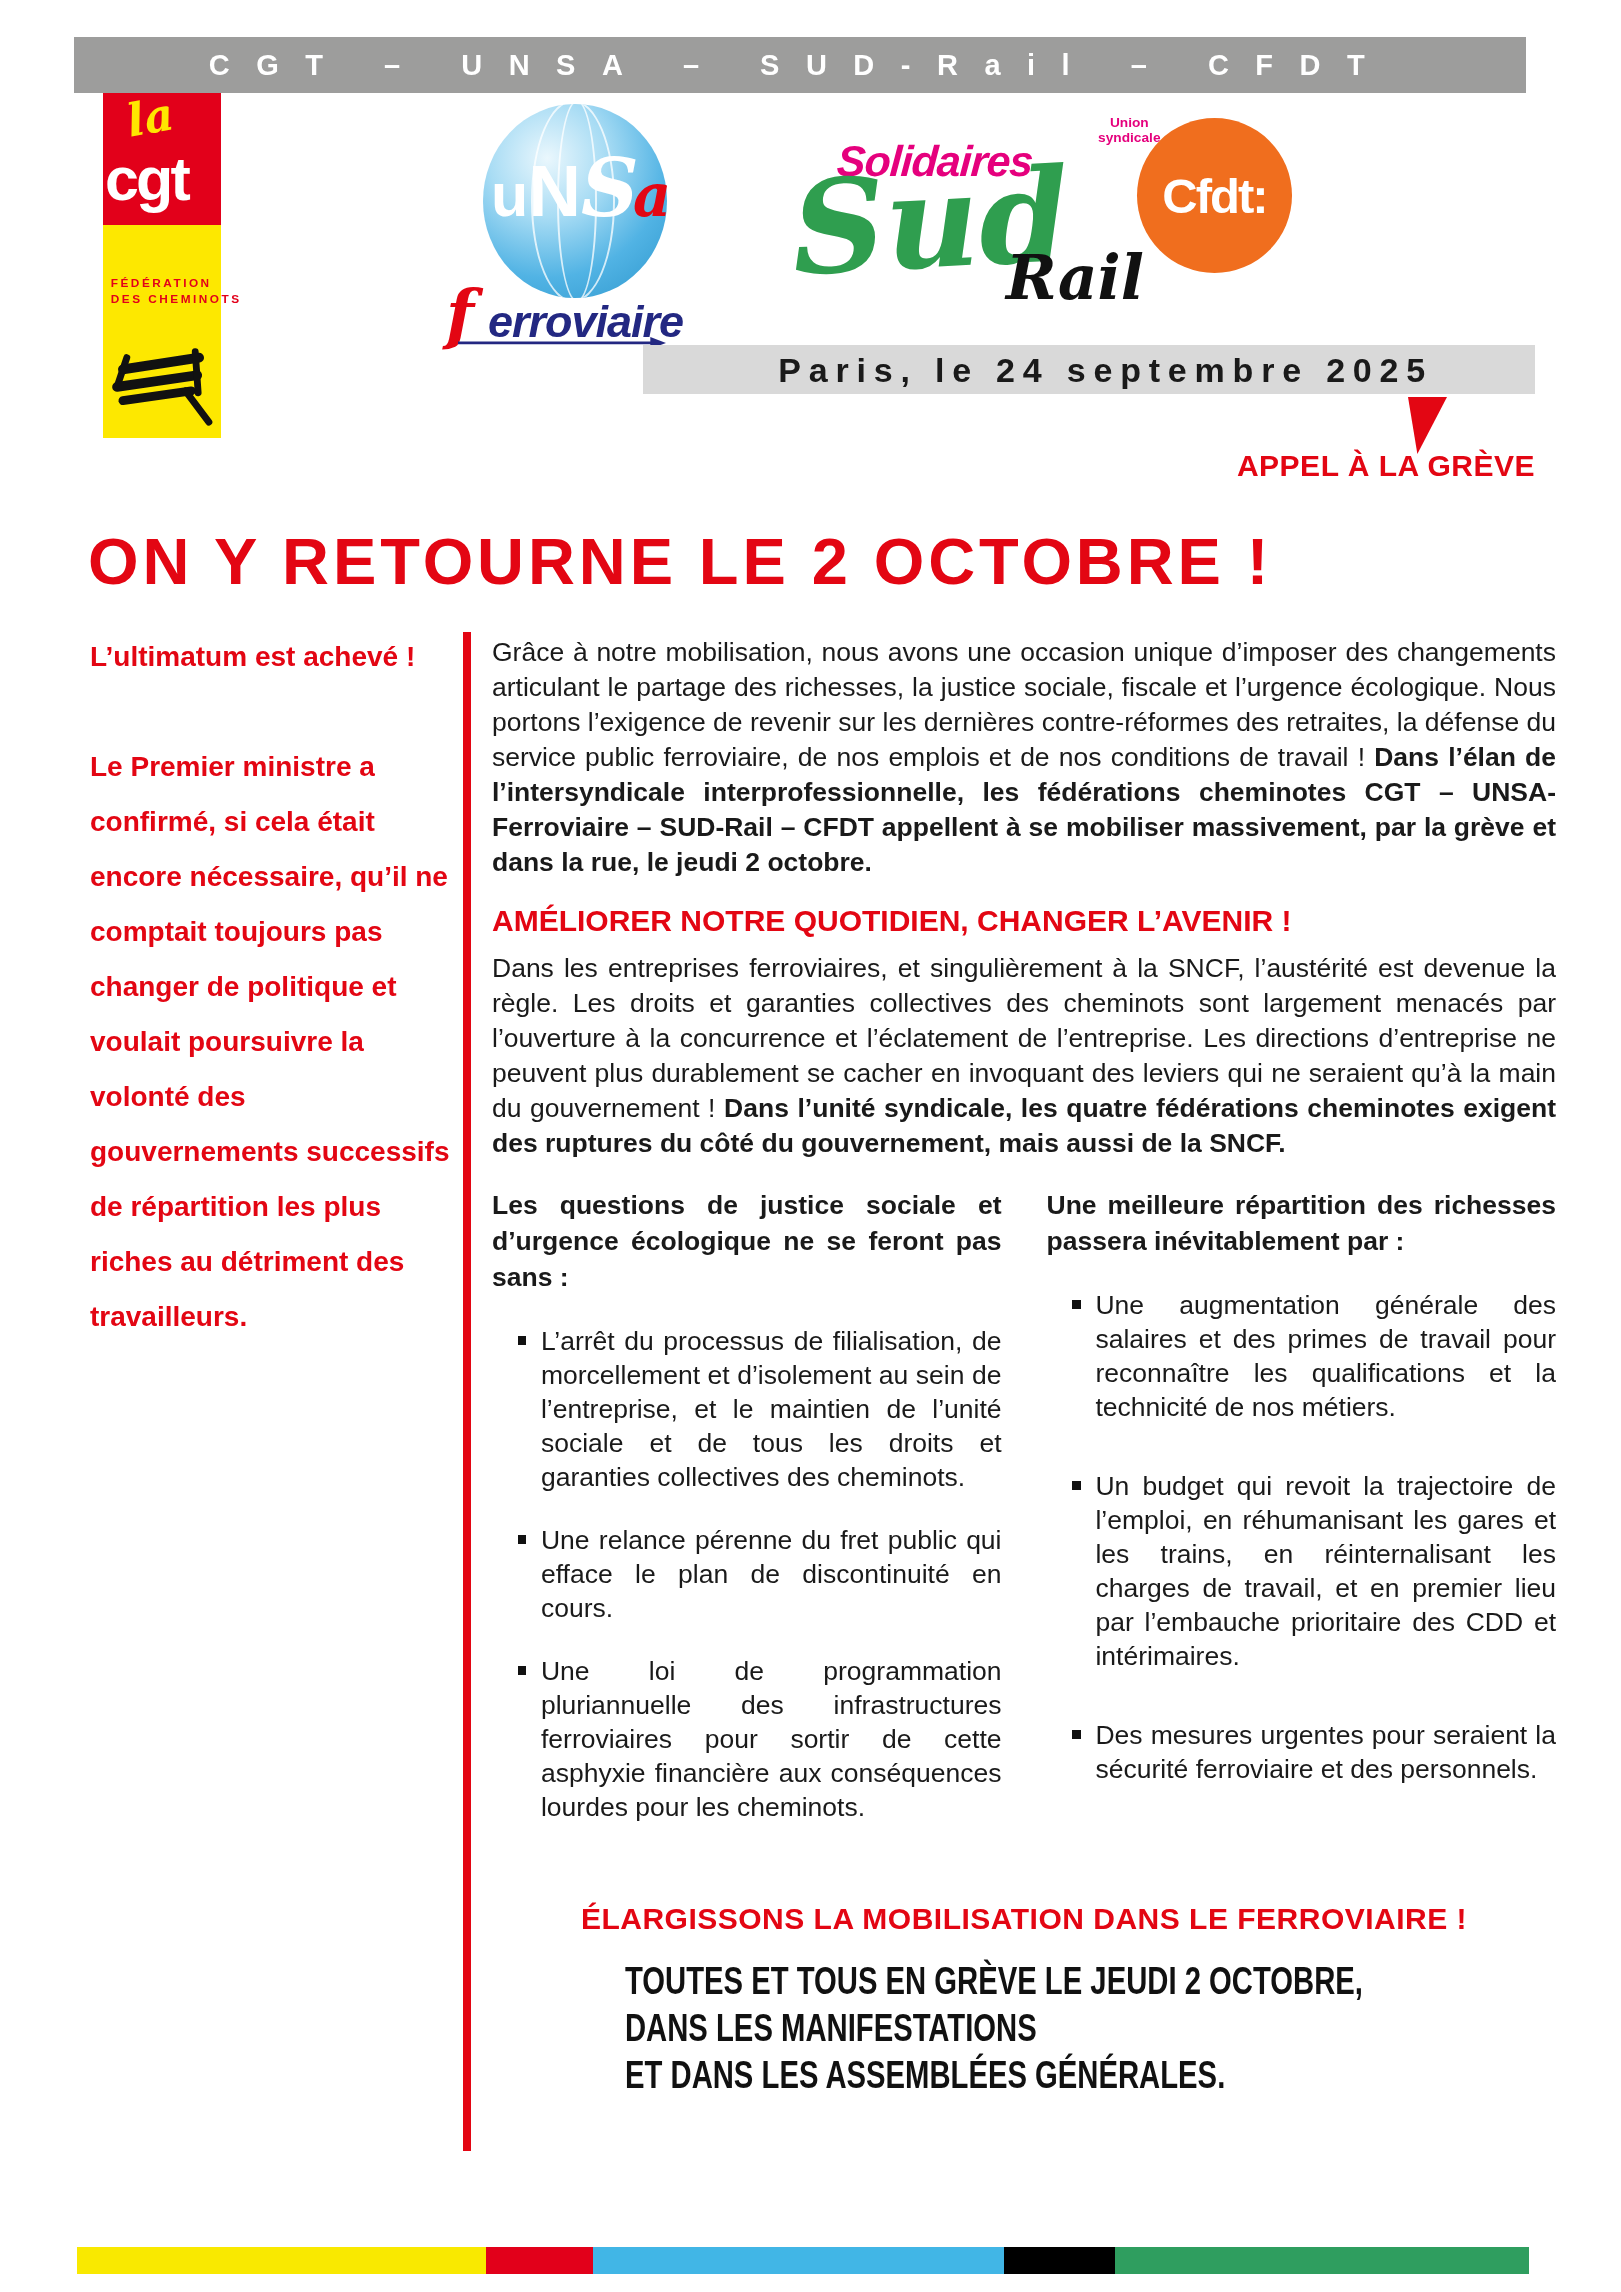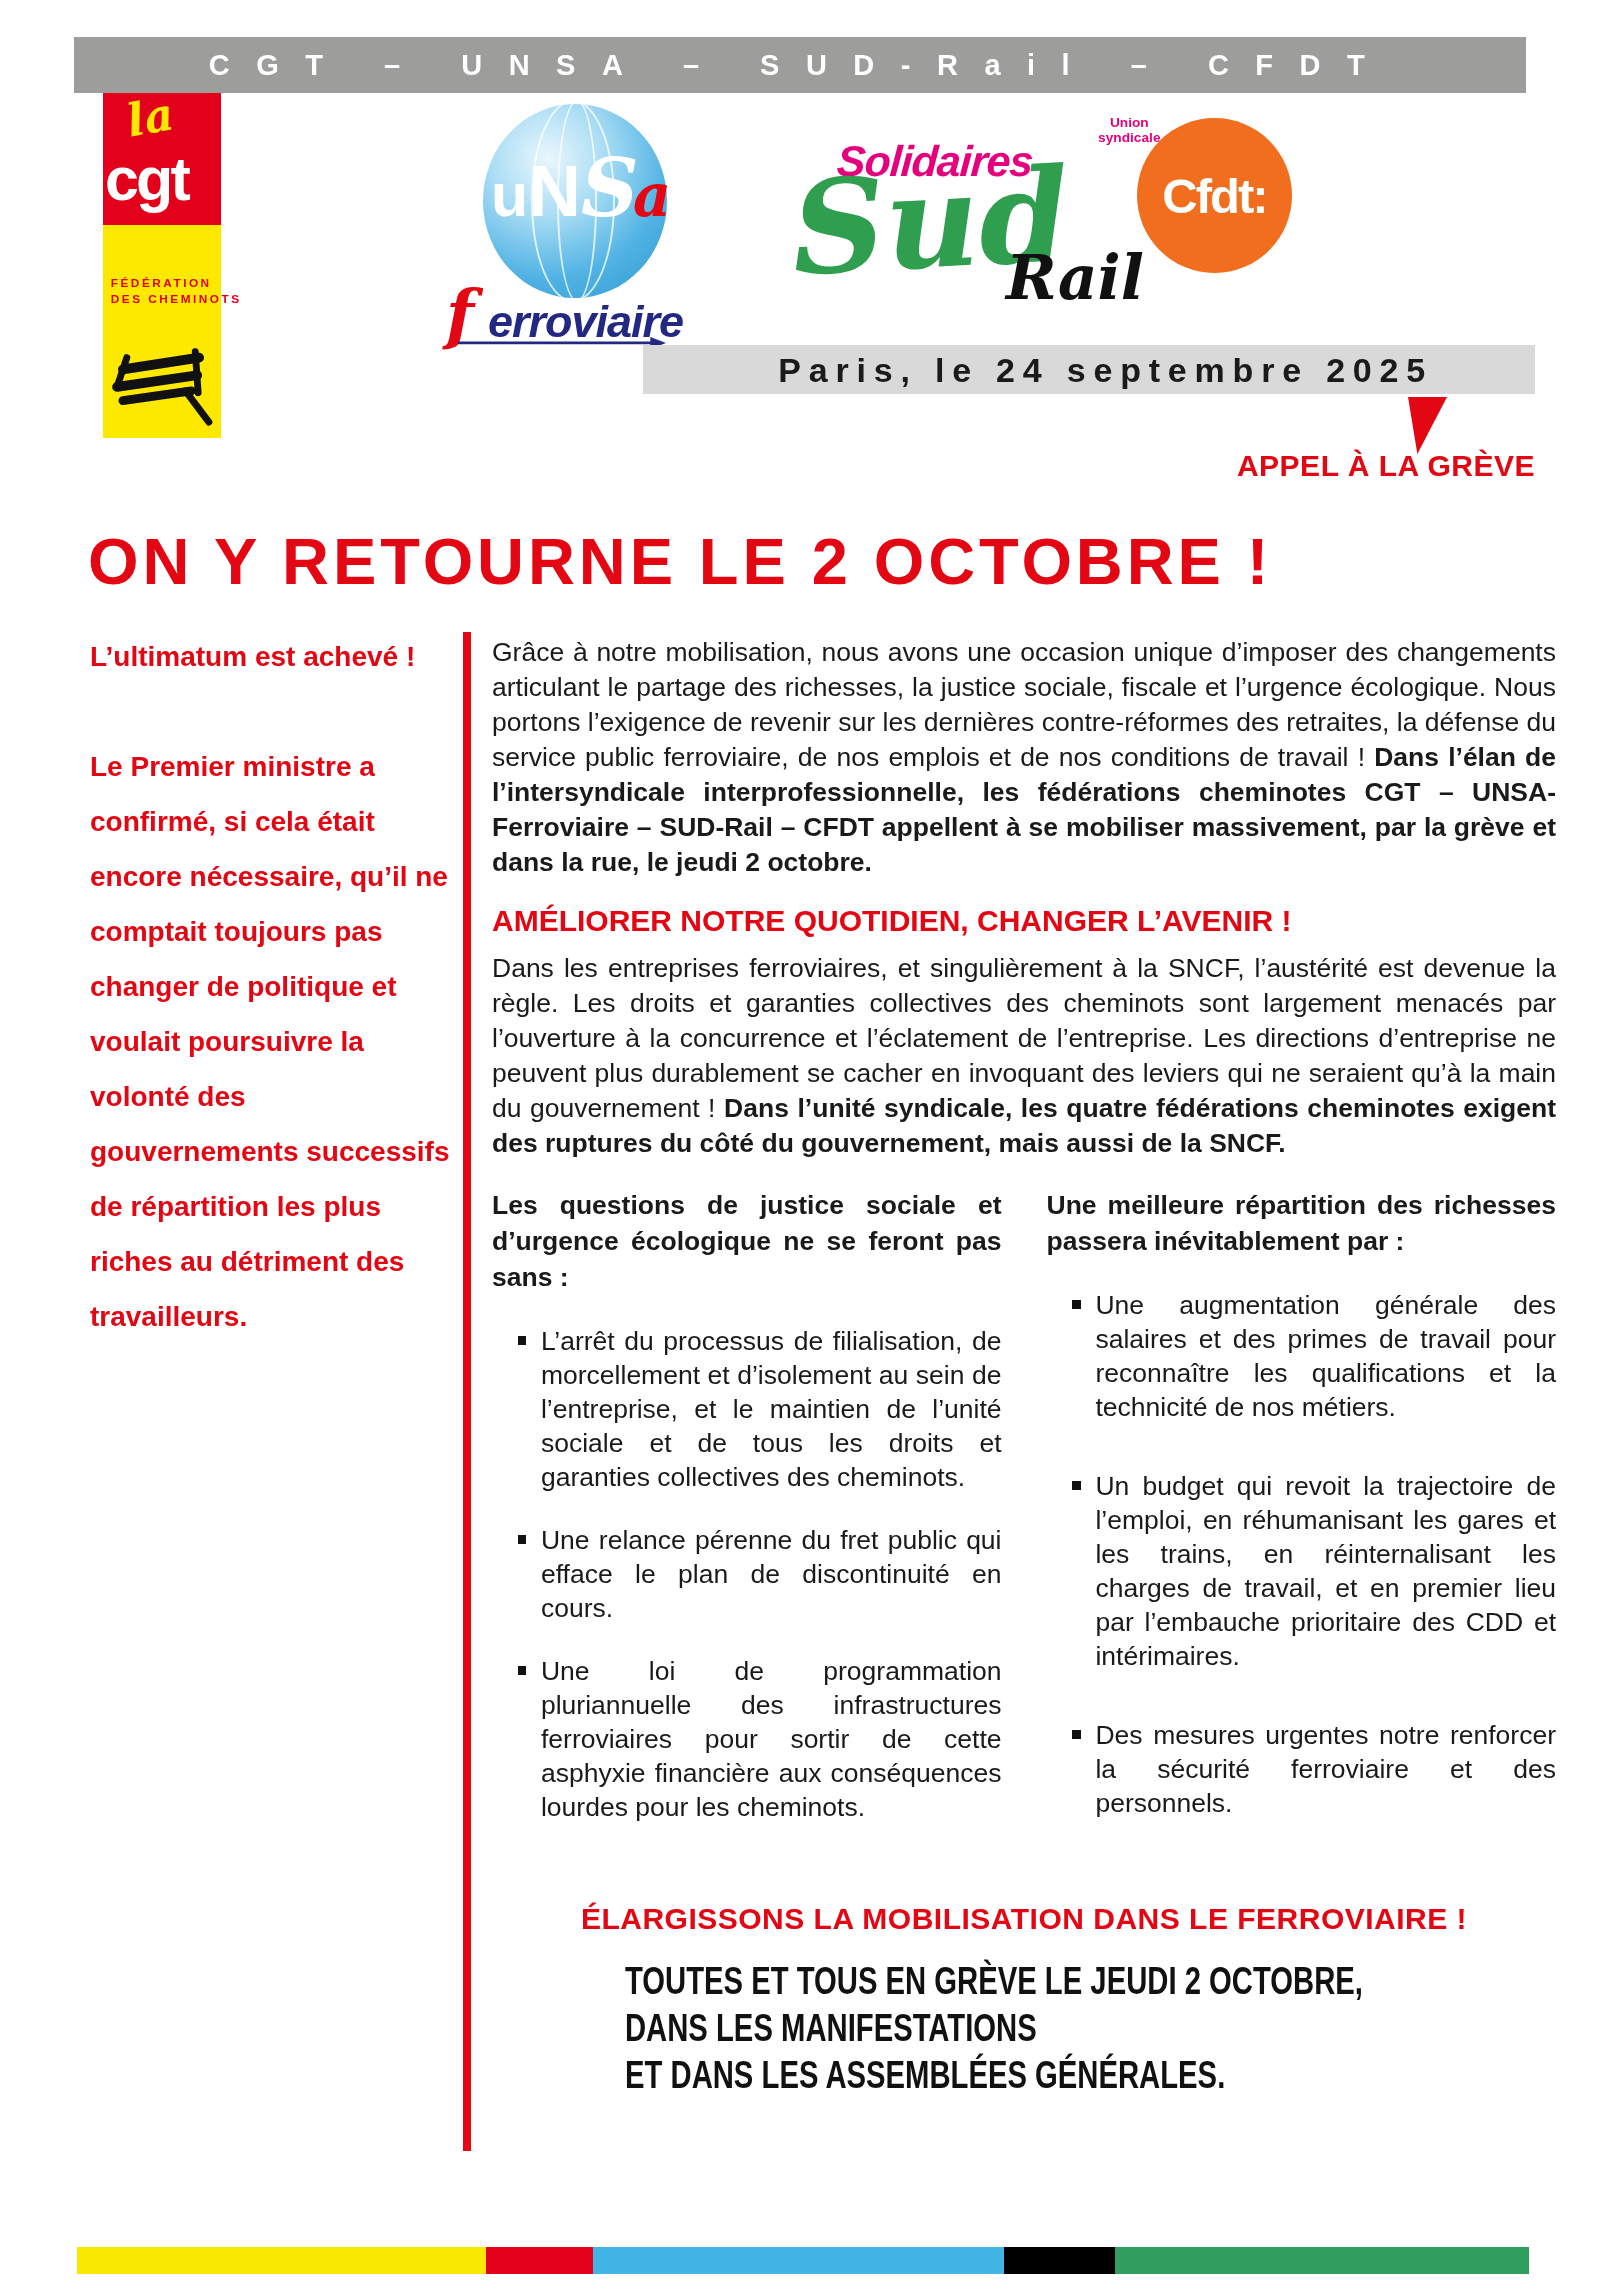--- a/index.html
+++ b/index.html
@@ -247,21 +247,21 @@
           <div class="bullet">
             <span class="bmark"></span>
             <span class="btext">Une augmentation générale des salaires et des primes de travail pour reconnaître les qualifications et la technicité de nos métiers.</span>
           </div>
           <div class="bullet" style="margin-top:45px;">
             <span class="bmark"></span>
             <span class="btext">Un budget qui revoit la trajectoire de l’emploi, en réhumanisant les gares et les trains, en réinternalisant les charges de travail, et en premier lieu par l’embauche prioritaire des CDD et intérimaires.</span>
           </div>
           <div class="bullet" style="margin-top:45px;">
             <span class="bmark"></span>
-            <span class="btext">Des mesures urgentes notre renforcer la sécurité ferroviaire et des personnels.</span>
+            <span class="btext">Des mesures urgentes pour seraient la sécurité ferroviaire et des personnels.</span>
           </div>
         </div>
       </div>
     </div>
 
     <div class="slogan">ÉLARGISSONS LA MOBILISATION DANS LE FERROVIAIRE !</div>
 
     <div class="closing">
       <div class="closing-line">TOUTES ET TOUS EN GRÈVE LE JEUDI 2 OCTOBRE,</div>
       <div class="closing-line">DANS LES MANIFESTATIONS</div>

